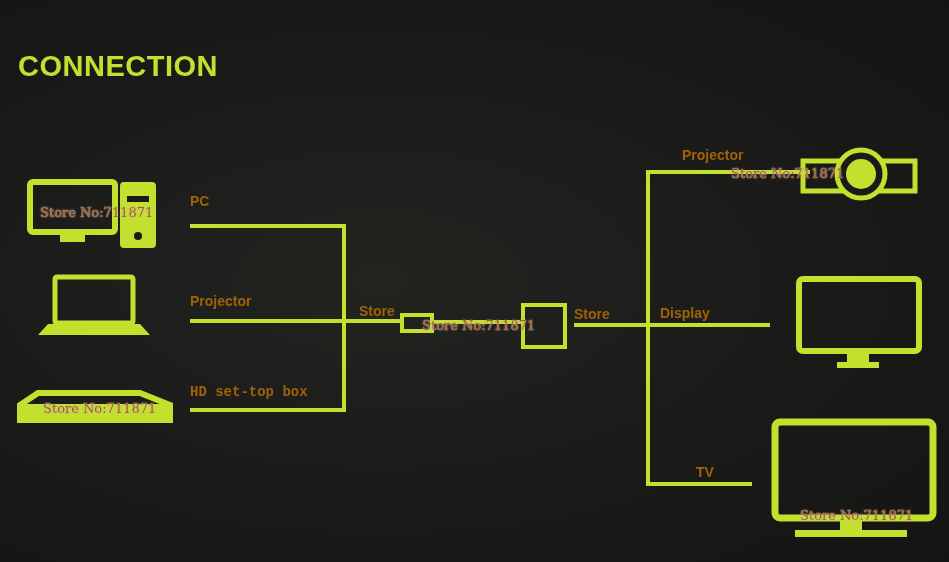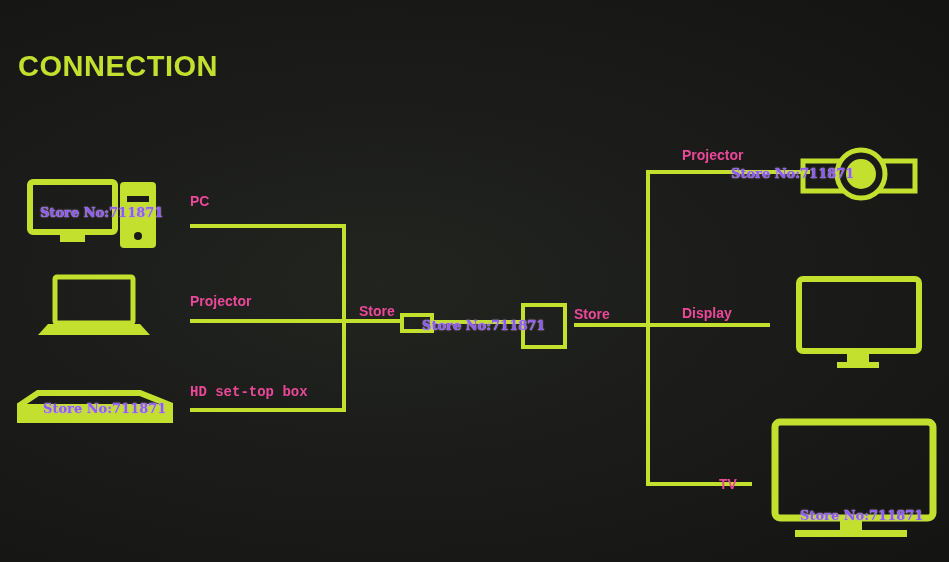--- a/index.html
+++ b/index.html
@@ -6,25 +6,25 @@
   body {
     width:949px; height:562px; overflow:hidden; position:relative;
     background: radial-gradient(ellipse at 40% 50%, #222420 0%, #1a1b19 55%, #141513 100%);
     font-family: "Liberation Sans", sans-serif;
   }
   .title {
     position:absolute; left:18px; top:50px; font-size:29px; font-weight:bold;
     color:#c4e02e; letter-spacing:0.5px;
   }
   .label {
-    position:absolute; color:#ec4899; font-weight:bold; font-size:14px;text-align:right;
+    position:absolute; color:#a16207; font-weight:bold; font-size:14px;text-align:right;
   }
   .wm {
-    position:absolute; color:#8b5cf6; font-family:"DejaVu Serif", serif;
-    font-weight:bold; font-size:13px; text-shadow:0 0 2px #b88ac0, 0 0 1px #fff;
+    position:absolute; color:#a16207; font-family:"DejaVu Serif", serif;
+    font-weight:normal; font-size:13px; text-shadow:0 0 2px #b88ac0, 0 0 1px #fff;
     white-space:nowrap;
     text-align:right;
   }
   svg { position:absolute; left:0; top:0; }
 </style>
 </head>
 <body>
 
 <div class="title">CONNECTION</div>
 
@@ -81,20 +81,20 @@
     <rect x="795" y="530" width="112" height="7" fill="#c4e02e"></rect>
   </g>
 </svg>
 
 <div class="label" style="left:190px;top:193px;">PC</div>
 <div class="label" style="left:190px;top:293px;">Projector</div>
 <div class="label" style="left:190px;top:384px;font-family:Liberation Mono, monospace;">HD set-top box</div>
 <div class="label" style="left:359px;top:303px;">Store</div>
 <div class="label" style="left:574px;top:306px;">Store</div>
 <div class="label" style="left:682px;top:147px;">Projector</div>
-<div class="label" style="left:682px;top:305px;">Display</div>
-<div class="label" style="left:696px;top:476px;margin-left:23px;">TV</div>
+<div class="label" style="left:660px;top:305px;">Display</div>
+<div class="label" style="left:696px;top:464px;">TV</div>
 
 <div class="wm" style="left:40px;top:205px;">Store No:711871</div>
 <div class="wm" style="left:43px;top:401px;">Store No:711871</div>
 <div class="wm" style="left:422px;top:318px;">Store No:711871</div>
 <div class="wm" style="left:731px;top:166px;">Store No:711871</div>
 <div class="wm" style="left:800px;top:508px;">Store No:711871</div>
 
 </body></html>

